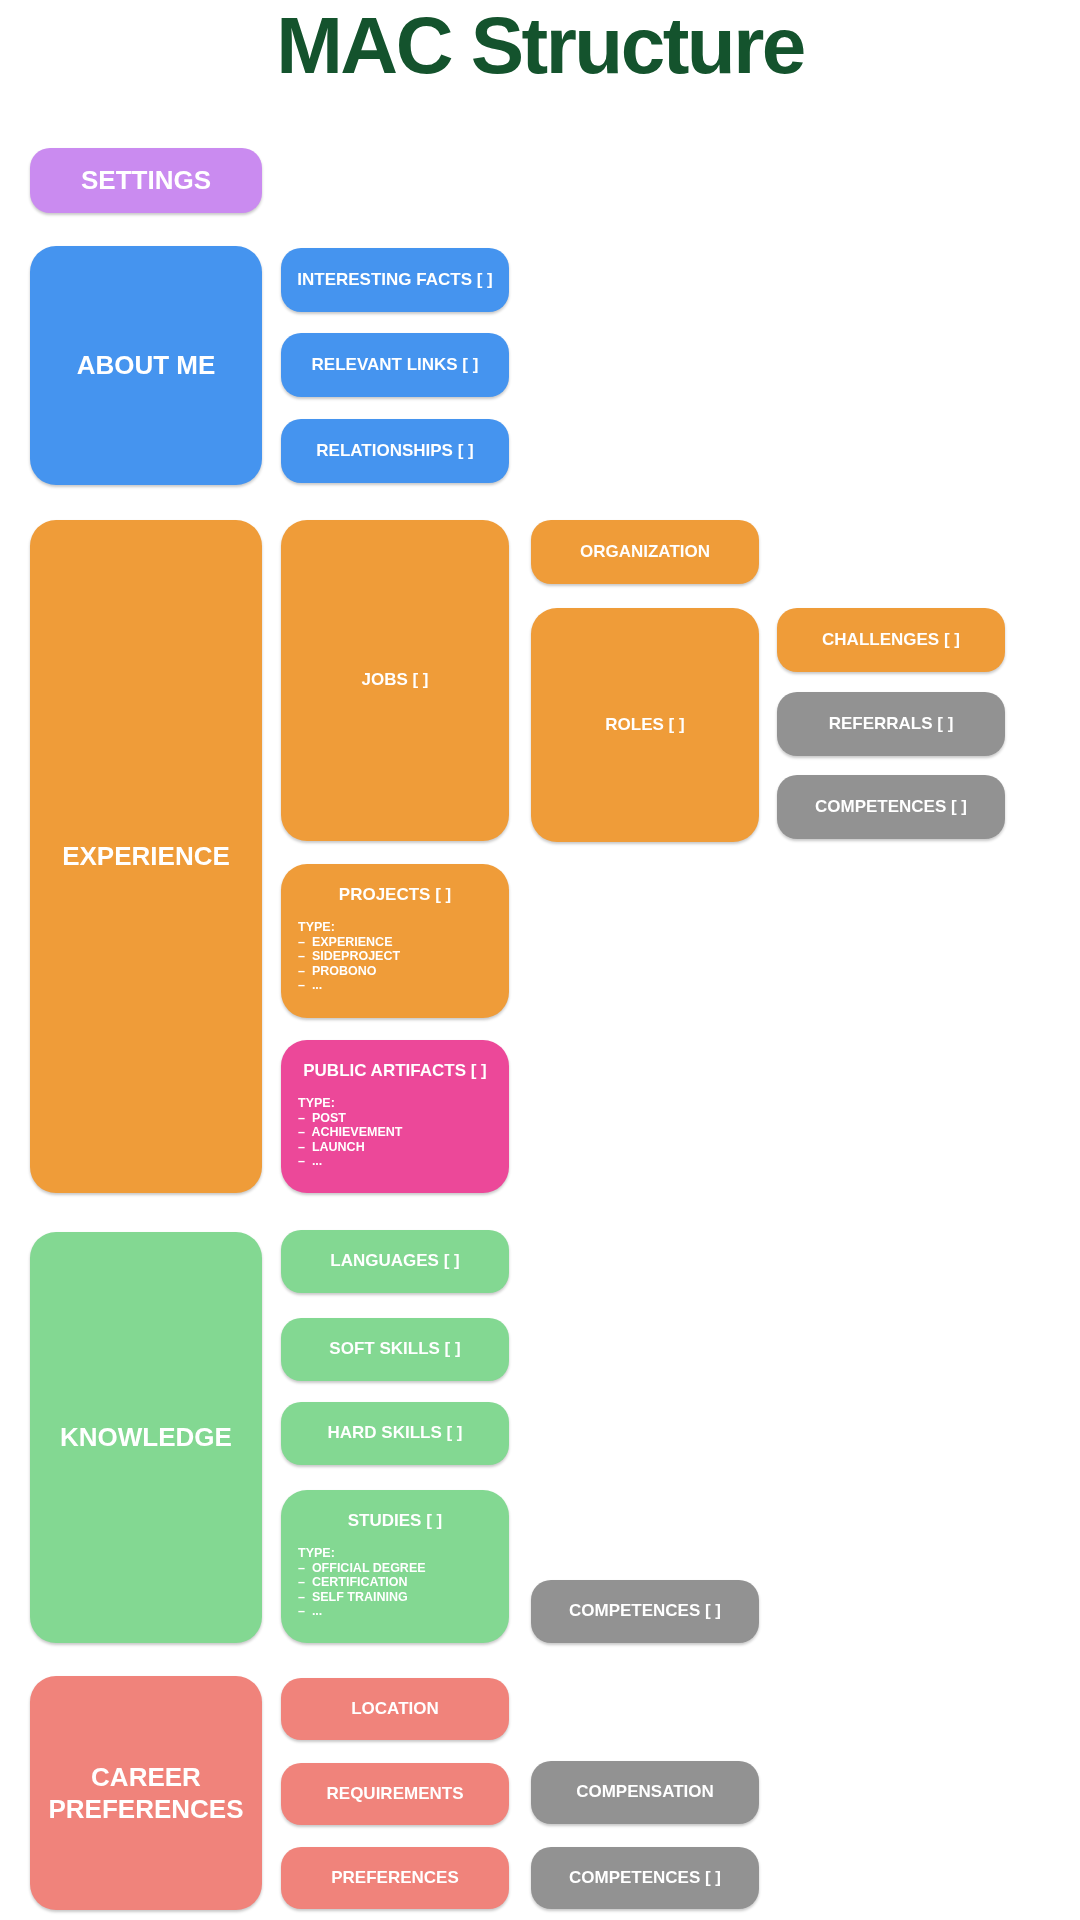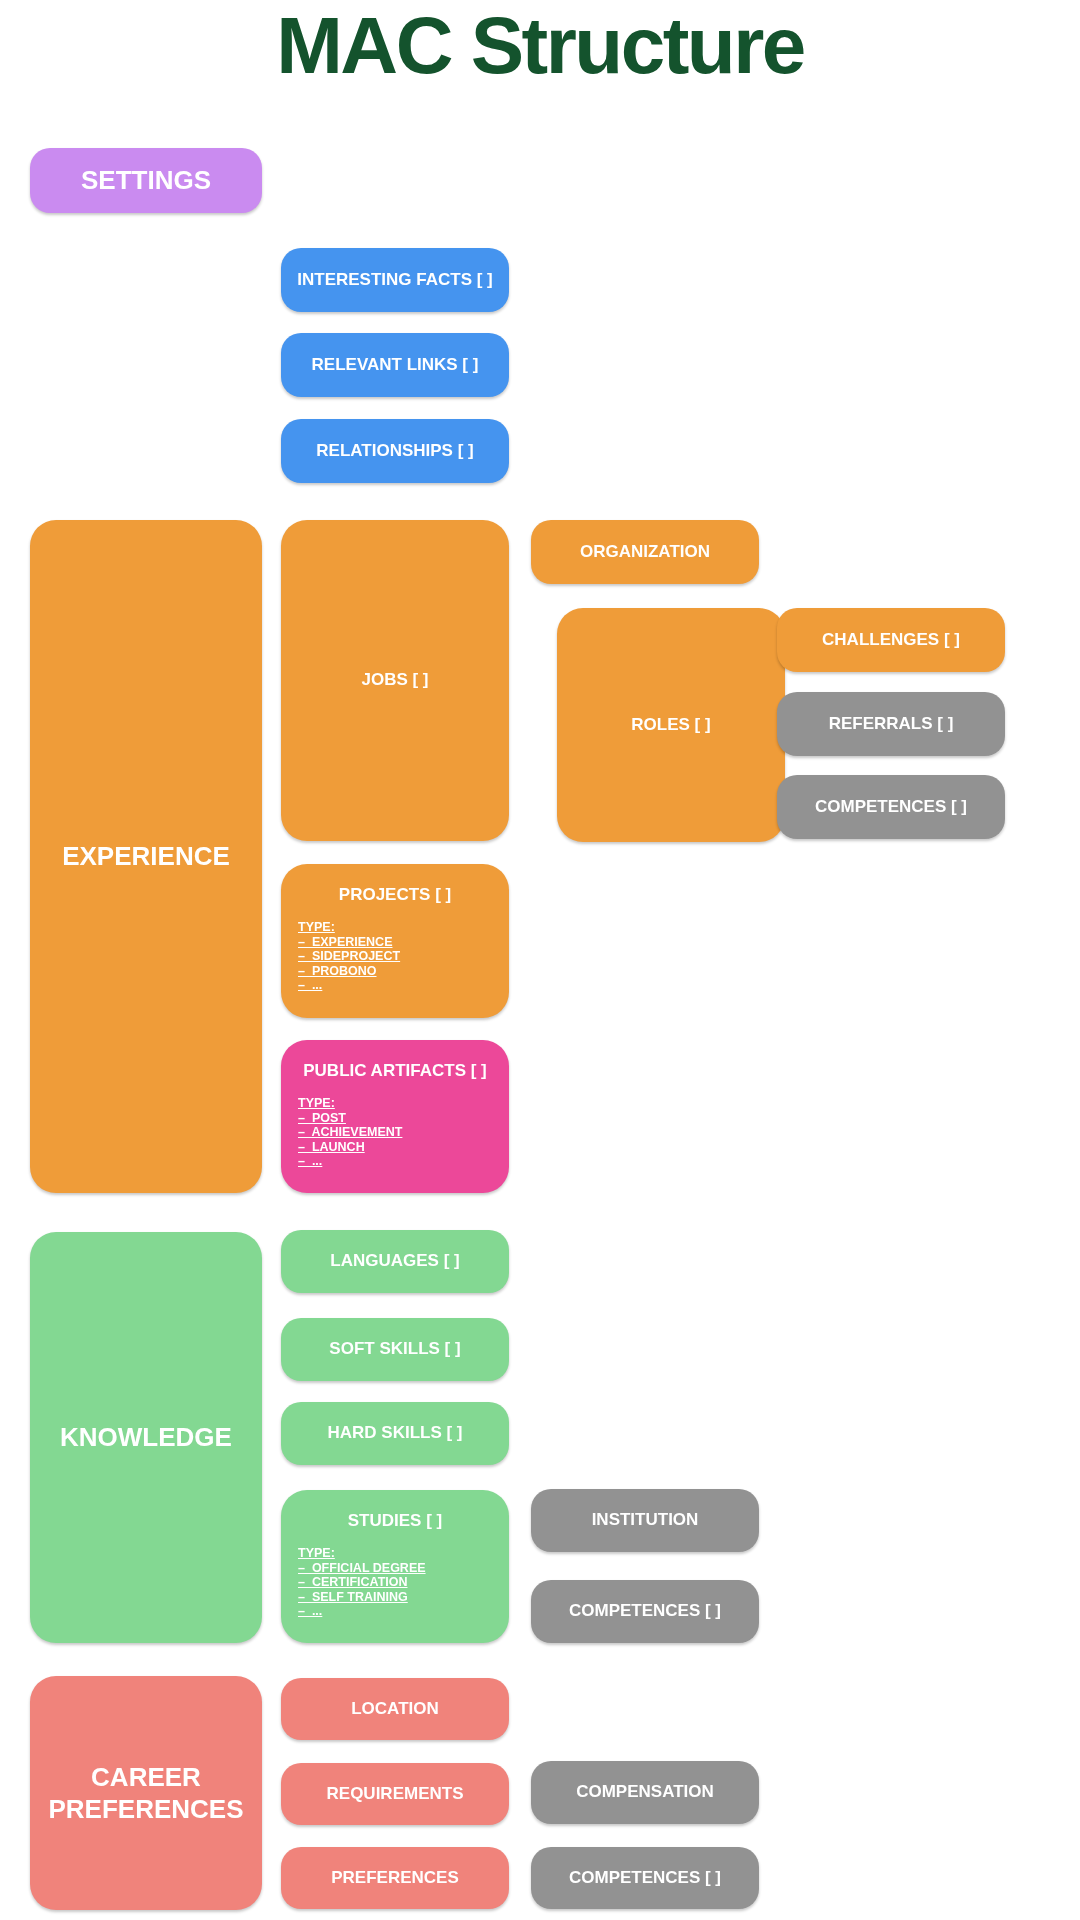--- a/index.html
+++ b/index.html
@@ -45,54 +45,56 @@
     padding: 21px 0 0 0;
   }
   .listbox .box-title { text-align: center; font-size: 17px; }
   .type-block { margin: 15px 0 0 17px; text-align: left; }
   .type-heading, .type-line {
     font-size: 12.5px;
     line-height: 14.5px;
     font-weight: 700;
     white-space: pre;
     text-align: left;
-    text-decoration: underline;
   }
 </style>
 </head>
 <body>
 
 <div id="canvas">
 
   <div class="page-title">MAC Structure</div>
 
   <div class="box label-lg" style="left: 30px; top: 148px; width: 232px; height: 65px; background: rgb(202, 139, 240);">
     <span>SETTINGS</span>
   </div>
 
+  <div class="box lg label-lg" style="left: 30px; top: 246px; width: 232px; height: 239px; background: rgb(69, 148, 239);">
+    <span>ABOUT ME</span>
+  </div>
   <div class="box label-sm" style="left: 281px; top: 248px; width: 228px; height: 64px; background: rgb(69, 148, 239); justify-content: center;">
     <span>INTERESTING FACTS [ ]</span>
   </div>
   <div class="box label-sm" style="left: 281px; top: 333px; width: 228px; height: 64px; background: rgb(69, 148, 239);">
     <span>RELEVANT LINKS [ ]</span>
   </div>
   <div class="box label-sm" style="left: 281px; top: 419px; width: 228px; height: 64px; background: rgb(69, 148, 239);">
     <span>RELATIONSHIPS [ ]</span>
   </div>
 
   <div class="box lg label-lg" style="left: 30px; top: 520px; width: 232px; height: 673px; background: rgb(239, 156, 57);">
     <span>EXPERIENCE</span>
   </div>
   <div class="box lg label-sm" style="left: 281px; top: 520px; width: 228px; height: 321px; background: rgb(239, 156, 57);">
     <span>JOBS [ ]</span>
   </div>
   <div class="box label-sm" style="left: 531px; top: 520px; width: 228px; height: 64px; background: rgb(239, 156, 57);">
     <span>ORGANIZATION</span>
   </div>
-  <div class="box lg label-sm" style="left: 557px; top: 608px; width: 228px; height: 234px; background: rgb(239, 156, 57); justify-content: center;">
+  <div class="box lg label-sm" style="left: 531px; top: 608px; width: 228px; height: 234px; background: rgb(239, 156, 57); justify-content: center;">
     <span>ROLES [ ]</span>
   </div>
   <div class="box label-sm" style="left: 777px; top: 608px; width: 228px; height: 64px; background: rgb(239, 156, 57);">
     <span>CHALLENGES [ ]</span>
   </div>
   <div class="box label-sm" style="left: 777px; top: 692px; width: 228px; height: 64px; background: rgb(146, 146, 146);">
     <span>REFERRALS [ ]</span>
   </div>
   <div class="box label-sm" style="left: 777px; top: 775px; width: 228px; height: 64px; background: rgb(146, 146, 146);">
     <span>COMPETENCES [ ]</span>
@@ -142,23 +144,20 @@
     <div class="type-block">
       <div class="type-heading">TYPE:</div>
       <div>
           <div class="type-line">–  OFFICIAL DEGREE</div>
           <div class="type-line">–  CERTIFICATION</div>
           <div class="type-line">–  SELF TRAINING</div>
           <div class="type-line">–  ...</div>
         </div>
     </div>
   </div>
-  <div class="box label-sm" style="left: 531px; top: 1489px; width: 228px; height: 63px; background: rgb(146, 146, 146);">
-    <span>INSTITUTION</span>
-  </div>
   <div class="box label-sm" style="left: 531px; top: 1580px; width: 228px; height: 63px; background: rgb(146, 146, 146);">
     <span>COMPETENCES [ ]</span>
   </div>
 
   <div class="box lg label-lg" style="left: 30px; top: 1676px; width: 232px; height: 234px; padding: 16px 14px; background: rgb(240, 131, 123);">
     <span>CAREER PREFERENCES</span>
   </div>
   <div class="box label-sm" style="left: 281px; top: 1678px; width: 228px; height: 62px; background: rgb(240, 131, 123);">
     <span>LOCATION</span>
   </div>

